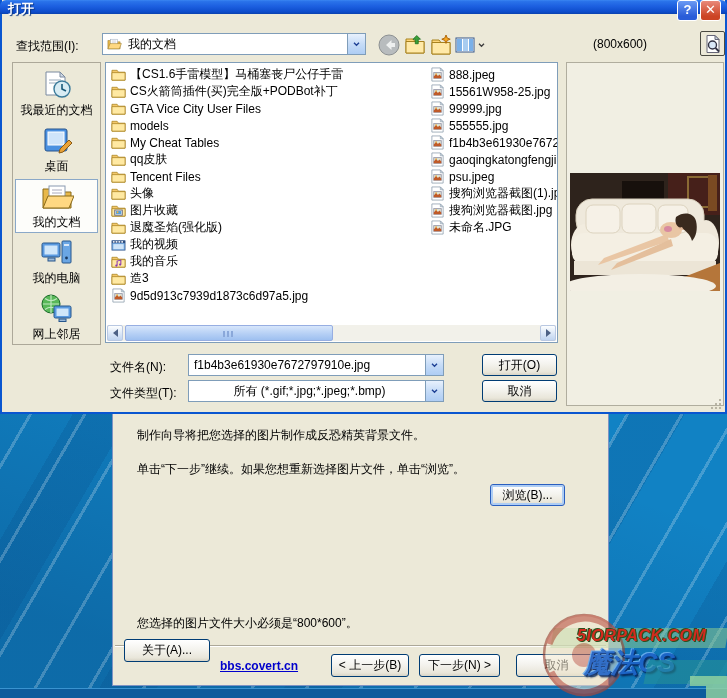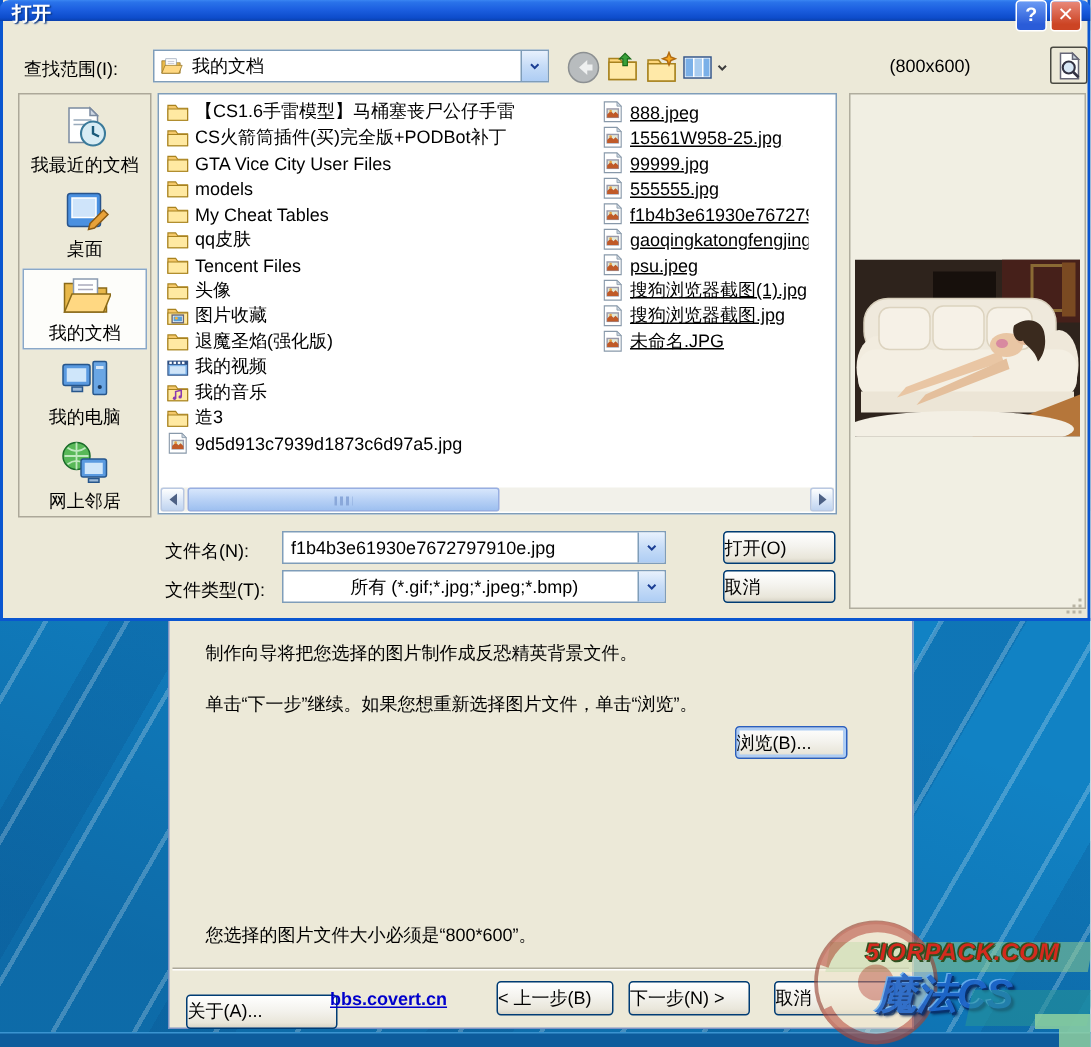--- a/index.html
+++ b/index.html
@@ -57,21 +57,21 @@
   .place-item { height:54px; display:flex; flex-direction:column; align-items:center;
     justify-content:center; gap:1px; margin:0 2px 2px 2px; }
   .place-item.selected { background:#fdfdfa; border:1px solid #8aa8c8; }
   .place-item svg { width:34px; height:32px; }
   .place-label { font-size:12px; white-space:nowrap; }
 
   
   .file-list { position:absolute; left:103px; top:62px; width:453px; height:281px;
     background:#fff; border:1px solid #7f9db9; overflow:hidden; }
   .col-left  { position:absolute; left:5px;  top:3px; width:302px; }
-  .col-right { position:absolute; left:295px; top:3px; width:138px;text-decoration:underline; }
+  .col-right { position:absolute; left:324px; top:3px; width:138px; }
   .lrow { height:17px; display:flex; align-items:center; gap:4px; font-size:12px;
     white-space:nowrap; overflow:hidden; }
   .fic { width:15px; height:15px; flex:none; }
 
   
   .hscroll { position:absolute; left:1px; bottom:1px; width:449px; height:16px;
     background:#f2f1ea; display:flex; }
   .sb-btn { width:16px; height:16px; flex:none; border:1px solid #b9c8e2; border-radius:2px;
     background:linear-gradient(180deg,#fdfefe,#d7e4f6 60%,#c0d4f0);
     display:flex; align-items:center; justify-content:center; }
@@ -87,21 +87,21 @@
 
   
   .preview-panel { position:absolute; left:564px; top:62px; width:158px; height:344px;
     background:#f1efe3; border:1px solid #b0ad9e; }
   .preview-photo { position:absolute; left:3px; top:110px; width:150px; height:118px; }
   .resize-grip { position:absolute; left:708px; top:398px; width:13px; height:13px; }
 
   
   .xp-btn { position:absolute; height:22px; border:1px solid #003c74; border-radius:3px;
     background:linear-gradient(180deg,#ffffff,#f4f3ee 45%,#e9e6da 85%,#d8d4c6);
-    font-size:12px; text-align:left; line-height:20px; }
+    font-size:12px; text-align:center; line-height:20px; }
   .xp-btn.focused { border-color:#2a5fbf; box-shadow:inset 0 0 0 2px #aecdf4; }
 
   
   .wizard { position:absolute; left:112px; top:408px; width:497px; height:278px;
     background:#ece9d8; border:1px solid #7e93c4; z-index:10; }
   .wz-text { position:absolute; font-size:12px; white-space:nowrap; }
   .wz-input { position:absolute; left:23px; top:76px; width:346px; height:21px;
     border:1px solid #7f9db9; background:#fff; font-size:12px; padding:2px 3px;
     font-family:"Liberation Sans","DejaVu Sans",sans-serif; }
   .wz-divider { position:absolute; left:2px; right:2px; top:236px; height:2px;
@@ -233,21 +233,21 @@
 
 <div class="desktop"></div>
 <div class="bottom-band"></div>
 
 <div class="wizard">
   <div class="wz-text" style="left:24px; top:18px;">制作向导将把您选择的图片制作成反恐精英背景文件。</div>
   <div class="wz-text" style="left:24px; top:52px;">单击“下一步”继续。如果您想重新选择图片文件，单击“浏览”。</div>
   <div class="xp-btn focused" style="left:377px; top:75px; width:75px;">浏览(B)...</div>
   <div class="wz-text" style="left:24px; top:206px;">您选择的图片文件大小必须是“800*600”。</div>
   <div class="wz-divider"></div>
-  <div class="xp-btn" style="left:11px; top:254px; width:101px; height:23px;">关于(A)...</div>
+  <div class="xp-btn" style="left:11px; top:230px; width:86px; height:23px;">关于(A)...</div>
   <a class="wz-link">bbs.covert.cn</a>
   <div class="xp-btn" style="left:218px; top:245px; width:78px; height:23px;">&lt; 上一步(B)</div>
   <div class="xp-btn" style="left:306px; top:245px; width:81px; height:23px;">下一步(N) &gt;</div>
   <div class="xp-btn" style="left:403px; top:245px; width:81px; height:23px;">取消</div>
 </div>
 
 <div class="open-dialog">
   <div class="titlebar">
     <span class="title-text">打开</span>
     <span class="tb-buttons">

